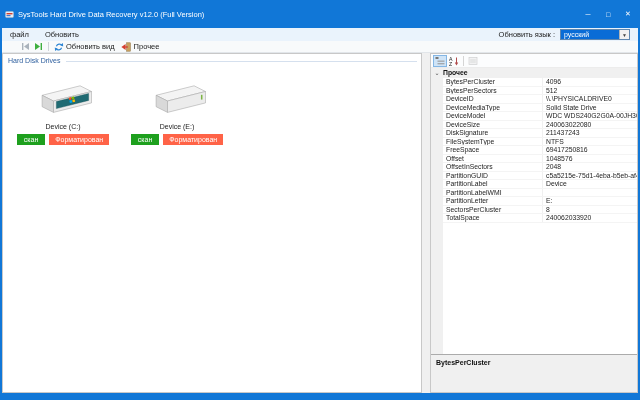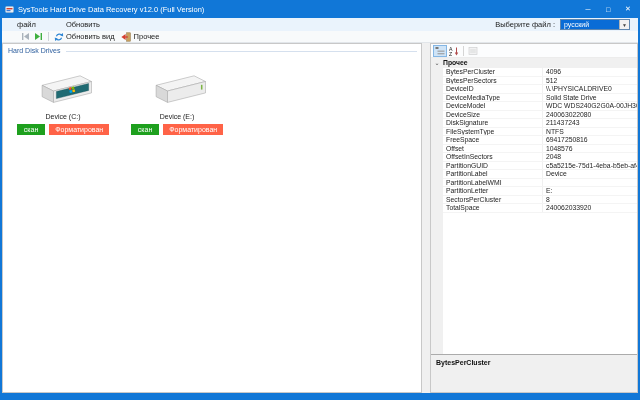--- a/index.html
+++ b/index.html
@@ -6,29 +6,29 @@
   html,body { width:640px; height:400px; overflow:hidden; }
   body {
     font-family: "Liberation Sans", "DejaVu Sans", sans-serif;
     background: var(--titlebar, #1177d7);
     position: relative;
     -webkit-font-smoothing: antialiased;
   }
   .win { position:absolute; top:0; left:2px; right:2px; bottom:7px; display:flex; flex-direction:column; }
 
   
-  .titlebar { height:18px; background: var(--titlebar,#1177d7); display:flex; align-items:center; color:#fff; font-size:7.5px; }
+  .titlebar { height:28px; background: var(--titlebar,#1177d7); display:flex; align-items:center; color:#fff; font-size:7.5px; }
   .app-icon { width:9px; height:9px; margin:0 4px 0 3px; flex:0 0 auto; }
   .title-text { white-space:nowrap; overflow:hidden; }
   .win-controls { margin-left:auto; display:flex; height:14px; }
   .win-btn { width:20px; height:14px; display:flex; align-items:center; justify-content:center; font-size:7px; color:#fff; cursor:default; }
 
   
   .menubar { height:13px; background:#eaf3fc; display:flex; align-items:center; font-size:7.5px; color:#1b1b1b; }
-  .menu-item { padding:0 15px; height:15px; display:flex; align-items:center; }
+  .menu-item { padding:0 8px; height:15px; display:flex; align-items:center; }
   .menu-spacer { flex:1; }
   .lang-label { margin-right:5px; color:#1b1b1b; }
   .combo { width:70px; height:11px; border:1px solid #5f87b0; display:flex; background:#fff; margin-right:8px; }
   .combo-value { flex:1; background:var(--selection,#0a6cd6); color:#fff; font-size:7px; line-height:9px; padding-left:3px; white-space:nowrap; overflow:hidden; }
   .combo-arrow { width:10px; background:#f2f2f2; border-left:1px solid #b5b5b5; display:flex; align-items:center; justify-content:center; font-size:5px; color:#444; }
 
   
   .toolbar { height:12px; background:#f8fafb; border-bottom:1px solid #e2e6ea; display:flex; align-items:center; font-size:7.5px; color:#222; padding-left:17px; }
   .tb-icon { width:11px; height:10px; display:flex; align-items:center; justify-content:center; margin:0 1px; }
   .tb-sep { width:1px; height:9px; background:#cfd4d9; margin:0 3px; }
@@ -82,21 +82,21 @@
       <div class="win-btn">─</div>
       <div class="win-btn">□</div>
       <div class="win-btn">✕</div>
     </div>
   </div>
 
   <div class="menubar">
     <div class="menu-item">файл</div>
     <div class="menu-item">Обновить</div>
     <div class="menu-spacer"></div>
-    <span class="lang-label">Выберите файл :</span>
+    <span class="lang-label">Обновить язык :</span>
     <div class="combo">
       <div class="combo-value">русский</div>
       <div class="combo-arrow">▼</div>
     </div>
   </div>
 
   <div class="toolbar">
     <div class="tb-icon">
       <svg width="9" height="9" viewBox="0 0 9 9">
           <rect x="1" y="1" width="1.4" height="7" fill="#aab3bc"></rect>

